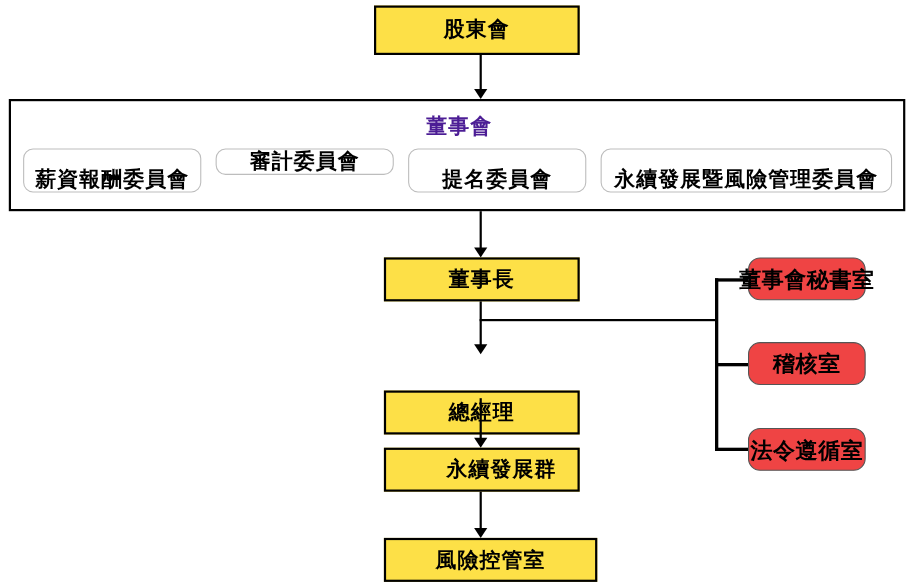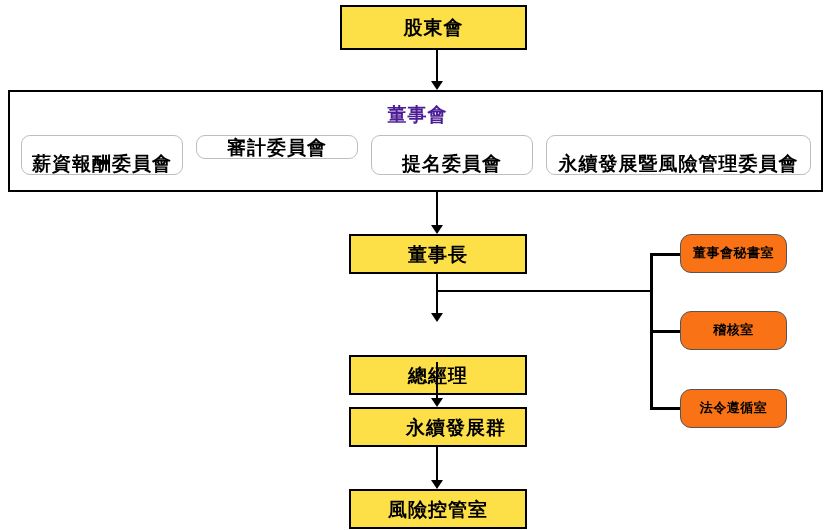--- a/index.html
+++ b/index.html
@@ -58,24 +58,24 @@
     border-radius: 9px;
     font-size: 19px;
     font-weight: 700;
     letter-spacing: 1px;
     background: #ffffff;
     align-items: flex-end;
   }
   .box-pill-sm {
     border: 1.6px solid #555555;
     border-radius: 11px;
-    font-size: 13px;
+    font-size: 20px;
     font-weight: 700;
     letter-spacing: 0.5px;
-    background: #f97316;
+    background: #ef4444;
   }
   
   .vline {
     position: absolute;
     background: #000000;
     width: 2px;
   }
   .hline {
     position: absolute;
     background: #000000;
@@ -151,21 +151,21 @@
   <div class="vline" style="left:436px; top:362px; height:38px;"></div>
   <div class="arrowhead" style="left:431px; top:398px;"></div>
 
   <div class="node box-sharp" style="left:349px; top:407px; width:178px; height:40px;padding-left:36px;">
     <span>永續發展群</span>
   </div>
 
   <div class="vline" style="left:436px; top:447px; height:35px;"></div>
   <div class="arrowhead" style="left:431px; top:480px;"></div>
 
-  <div class="node box-sharp" style="left:349px; top:489px; width:178px; height:40px;">
+  <div class="node box-sharp" style="left:349px; top:489px; width:194px; height:40px;">
     <span>風險控管室</span>
   </div>
 
   <div class="vline-thick" style="left:650px; top:253px; height:157px;"></div>
 
   <div class="hline-thick" style="left:650px; top:253px; width:31px;"></div>
   <div class="hline-thick" style="left:650px; top:330px; width:31px;"></div>
   <div class="hline-thick" style="left:650px; top:407px; width:31px;"></div>
 
   <div class="node box-pill-sm" style="left:680px; top:234px; width:107px; height:39px;">

